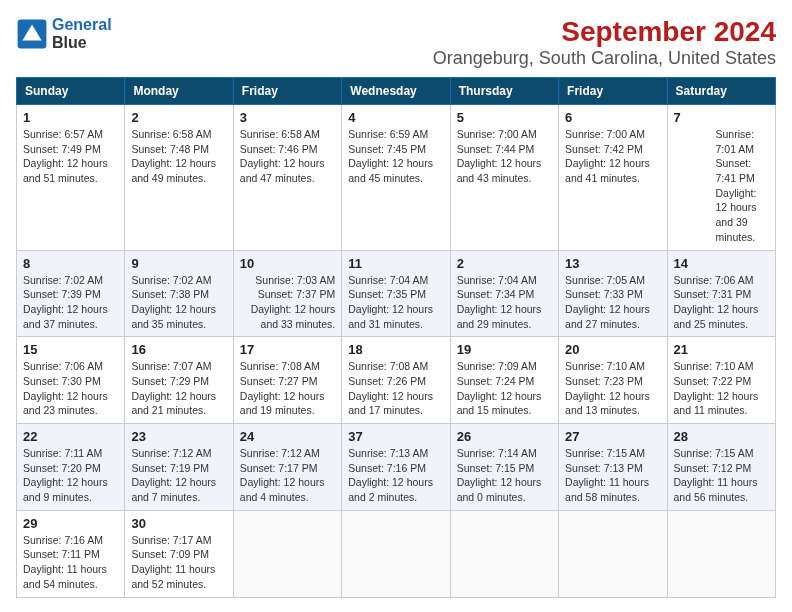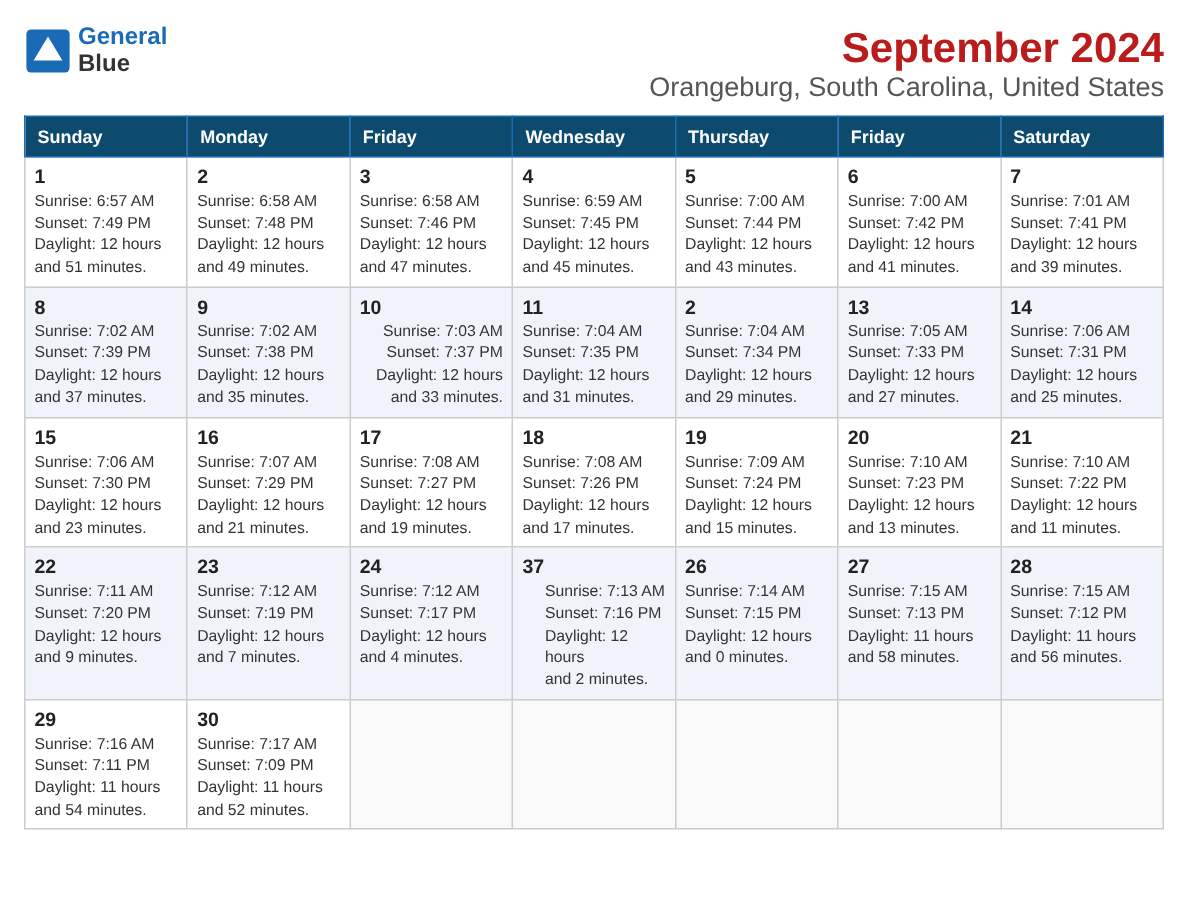--- a/index.html
+++ b/index.html
@@ -164,21 +164,21 @@
         </td>
         <td>
           <span class="day-number">6</span>
           <div class="day-info" style="white-space: pre-line;">Sunrise: 7:00 AM
 Sunset: 7:42 PM
 Daylight: 12 hours
 and 41 minutes.</div>
         </td>
         <td>
           <span class="day-number">7</span>
-          <div class="day-info" style="white-space: pre-line;">Sunrise: 7:01 AM
+          <div class="day-info" style="white-space: pre-line; margin-left: 42px;">Sunrise: 7:01 AM
 Sunset: 7:41 PM
 Daylight: 12 hours
 and 39 minutes.</div>
         </td>
       </tr>
       <tr>
         <td>
           <span class="day-number">8</span>
           <div class="day-info" style="white-space: pre-line;">Sunrise: 7:02 AM
 Sunset: 7:39 PM
@@ -296,21 +296,21 @@
         </td>
         <td>
           <span class="day-number">24</span>
           <div class="day-info" style="white-space: pre-line;">Sunrise: 7:12 AM
 Sunset: 7:17 PM
 Daylight: 12 hours
 and 4 minutes.</div>
         </td>
         <td>
           <span class="day-number">37</span>
-          <div class="day-info" style="white-space: pre-line; margin-left: 15px;">Sunrise: 7:13 AM
+          <div class="day-info" style="white-space: pre-line;">Sunrise: 7:13 AM
 Sunset: 7:16 PM
 Daylight: 12 hours
 and 2 minutes.</div>
         </td>
         <td>
           <span class="day-number">26</span>
           <div class="day-info" style="white-space: pre-line;">Sunrise: 7:14 AM
 Sunset: 7:15 PM
 Daylight: 12 hours
 and 0 minutes.</div>

